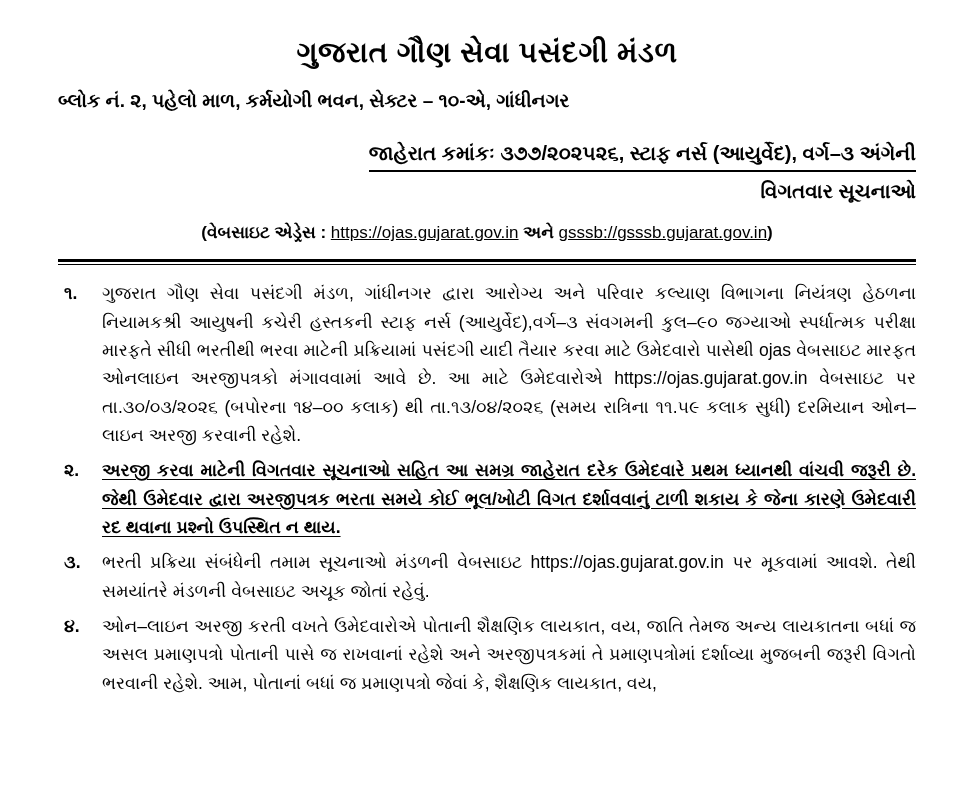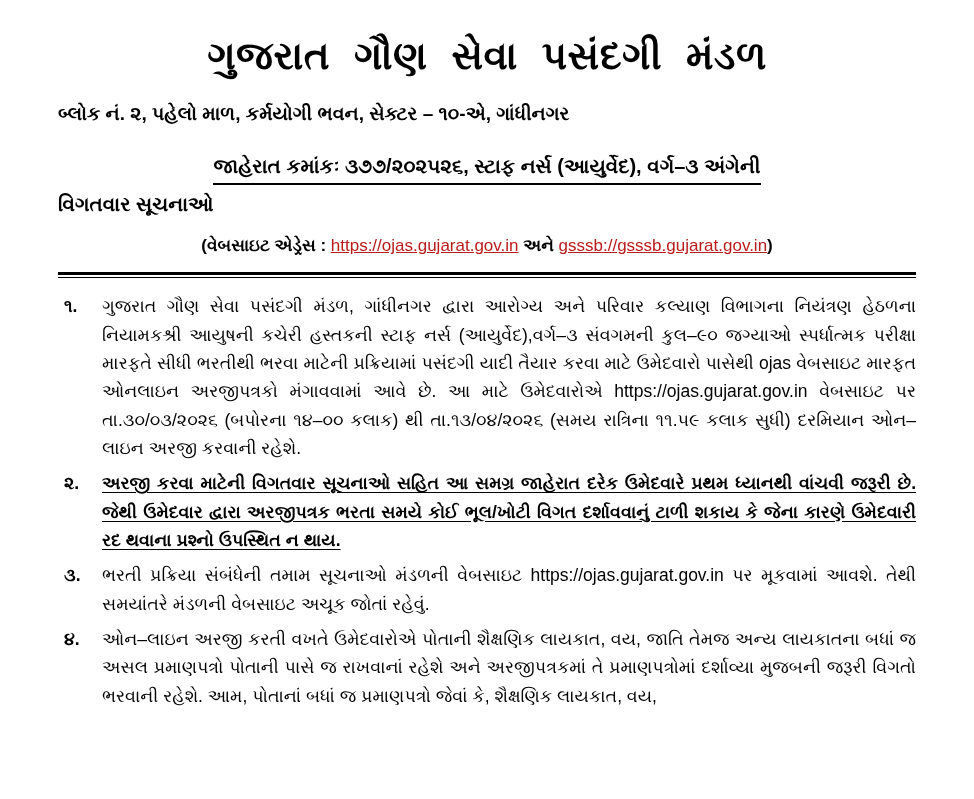--- a/index.html
+++ b/index.html
@@ -16,60 +16,59 @@
   }
   .page {
     width: 974px;
     height: 799px;
     box-sizing: border-box;
     padding: 34px 58px 0 58px;
     position: relative;
   }
   .doc-title {
     text-align: center;
-    font-size: 39px;
+    font-size: 29px;
     font-weight: bold;
     letter-spacing: 0.5px;
     line-height: 1.3;
     margin: 0 0 16px 0;
-    font-family: Liberation Mono, monospace;
   }
   .doc-subtitle {
     text-align: left;
     font-size: 19px;
     font-weight: bold;
     line-height: 1.4;
     margin: 0 0 24px 0;
   }
   .adv-line {
-    text-align: center;
+    text-align: right;
     font-size: 20px;
     font-weight: bold;
     line-height: 1.5;
     margin: 0 0 2px 0;
   }
   .adv-line .u {
     border-bottom: 2px solid #000;
     padding-bottom: 2px;
     display: inline-block;
   }
   .adv-line2 {
-    text-align: left;
+    text-align: right;
     font-size: 20px;
     font-weight: bold;
     margin: 8px 0 20px 0;
   }
   .website-line {
     text-align: center;
     font-size: 17px;
     font-weight: bold;
     margin: 0 0 16px 0;
   }
   .website-line a {
-    color: #b91c1c;
+    color: #000000;
     text-decoration: underline;
     font-weight: normal;
   }
   .rule-wrap {
     margin: 6px 0 14px 0;
   }
   .rule-thick {
     border-top: 3px solid #000;
     margin-bottom: 2px;
   }

